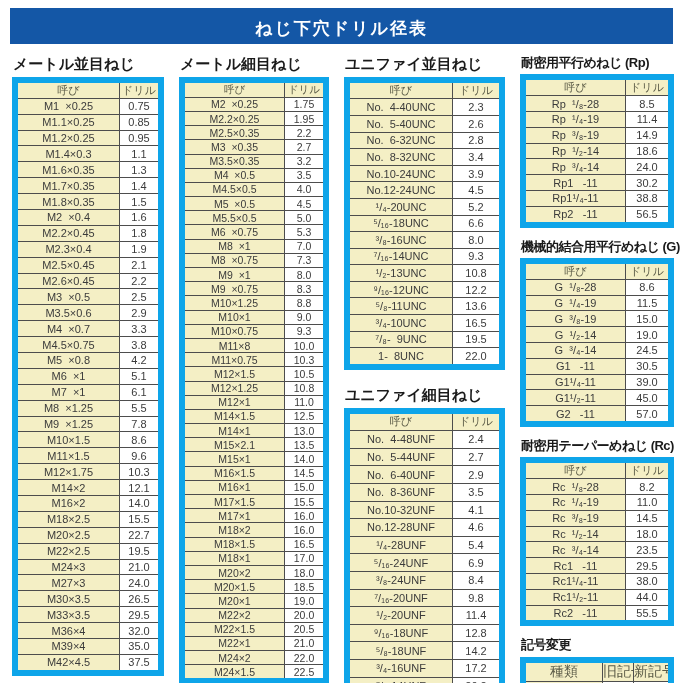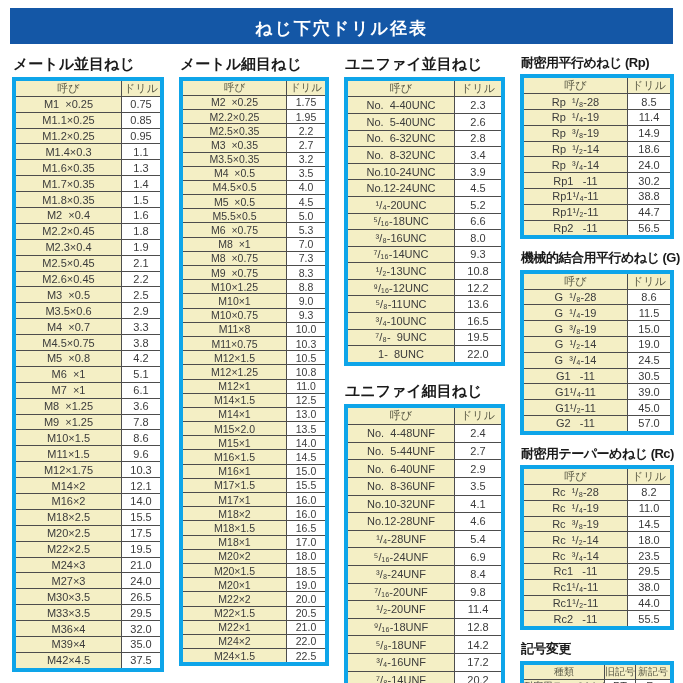--- a/index.html
+++ b/index.html
@@ -22,42 +22,42 @@
   .section-title{
     font-size:15px;font-weight:bold;color:#1a1a1a;line-height:1.25;
     margin:0 0 3px 1px;white-space:nowrap;
   }
   .col4 .section-title{font-size:13px;letter-spacing:-0.5px;}
   .sec{margin:4px;}
   .sec + .sec{margin-top:12px;}
   .col4 .sec + .sec{margin-top:7px;}
   table{
     border-collapse:collapse;width:100%;table-layout:fixed;
-    border:4px solid #0ea5e9;
+    border:6px solid #0ea5e9;
   }
   th,td{
     border:1px solid #4d4d4d;text-align:center;padding:0;
     white-space:pre;overflow:hidden;color:#3b3b3b;
   }
   th{background:#F4EFC5;font-weight:normal;color:#5a5a46;}
   td.name{background:#F4EFC5;}
   td.val{background:#ffffff;}
   
   .col1 th,.col1 td{height:14.9px;font-size:11px;}
   .col2 th,.col2 td{height:13.2px;font-size:10.5px;}
   .t-ucoarse th,.t-ucoarse td{height:15.6px;font-size:11px;}
   .t-ufine  th,.t-ufine  td{height:16.6px;font-size:11px;}
   .col4 .t-two th,.col4 .t-two td{height:14.8px;font-size:11px;}
   
   .col1 .t-two th:last-child{width:38px;}
   .col2 .t-two th:last-child{width:38px;}
   .col3 .t-two th:last-child{width:46px;}
   .col4 .t-two th:last-child{width:42px;}
   
-  .t-sym th,.t-sym td{height:13.2px;font-size:10px;}
+  .t-sym th,.t-sym td{height:13.2px;font-size:14px;}
   .t-sym th:nth-child(2){width:30px;}
   .t-sym th:nth-child(3){width:34px;text-align:center;}
   .t-sym td.name{font-size:9.5px;}
   .t-sym td.val{font-size:11px;}
 </style>
 </head>
 <body>
 
 <div class="banner">ねじ下穴ドリル径表</div>
 
@@ -145,21 +145,21 @@
             <tr>
               <td class="name">M6  ×1</td>
               <td class="val">5.1</td>
             </tr>
             <tr>
               <td class="name">M7  ×1</td>
               <td class="val">6.1</td>
             </tr>
             <tr>
               <td class="name">M8  ×1.25</td>
-              <td class="val">3.6</td>
+              <td class="val">5.5</td>
             </tr>
             <tr>
               <td class="name">M9  ×1.25</td>
               <td class="val">7.8</td>
             </tr>
             <tr>
               <td class="name">M10×1.5</td>
               <td class="val">8.6</td>
             </tr>
             <tr>
@@ -177,21 +177,21 @@
             <tr>
               <td class="name">M16×2</td>
               <td class="val">14.0</td>
             </tr>
             <tr>
               <td class="name">M18×2.5</td>
               <td class="val">15.5</td>
             </tr>
             <tr>
               <td class="name">M20×2.5</td>
-              <td class="val">17.5</td>
+              <td class="val">22.7</td>
             </tr>
             <tr>
               <td class="name">M22×2.5</td>
               <td class="val">19.5</td>
             </tr>
             <tr>
               <td class="name">M24×3</td>
               <td class="val">21.0</td>
             </tr>
             <tr>
@@ -276,20 +276,24 @@
             </tr>
             <tr>
               <td class="name">M8  ×1</td>
               <td class="val">7.0</td>
             </tr>
             <tr>
               <td class="name">M8  ×0.75</td>
               <td class="val">7.3</td>
             </tr>
             <tr>
+              <td class="name">M9  ×1</td>
+              <td class="val">8.0</td>
+            </tr>
+            <tr>
               <td class="name">M9  ×0.75</td>
               <td class="val">8.3</td>
             </tr>
             <tr>
               <td class="name">M10×1.25</td>
               <td class="val">8.8</td>
             </tr>
             <tr>
               <td class="name">M10×1</td>
               <td class="val">9.0</td>
@@ -320,21 +324,21 @@
             </tr>
             <tr>
               <td class="name">M14×1.5</td>
               <td class="val">12.5</td>
             </tr>
             <tr>
               <td class="name">M14×1</td>
               <td class="val">13.0</td>
             </tr>
             <tr>
-              <td class="name">M15×2.0</td>
+              <td class="name">M15×2.1</td>
               <td class="val">13.5</td>
             </tr>
             <tr>
               <td class="name">M15×1</td>
               <td class="val">14.0</td>
             </tr>
             <tr>
               <td class="name">M16×1.5</td>
               <td class="val">14.5</td>
             </tr>
@@ -589,24 +593,20 @@
             </tr>
             <tr>
               <td class="name">Rp1   -11</td>
               <td class="val">30.2</td>
             </tr>
             <tr>
               <td class="name">Rp1¹/₄-11</td>
               <td class="val">38.8</td>
             </tr>
             <tr>
-              <td class="name">Rp1¹/₂-11</td>
-              <td class="val">44.7</td>
-            </tr>
-            <tr>
               <td class="name">Rp2   -11</td>
               <td class="val">56.5</td>
             </tr>
           </tbody>
         </table>
     </div>
     <div class="sec">
       <div class="section-title">機械的結合用平行めねじ (G)</div>
       <table class="t-two">
           <thead>

